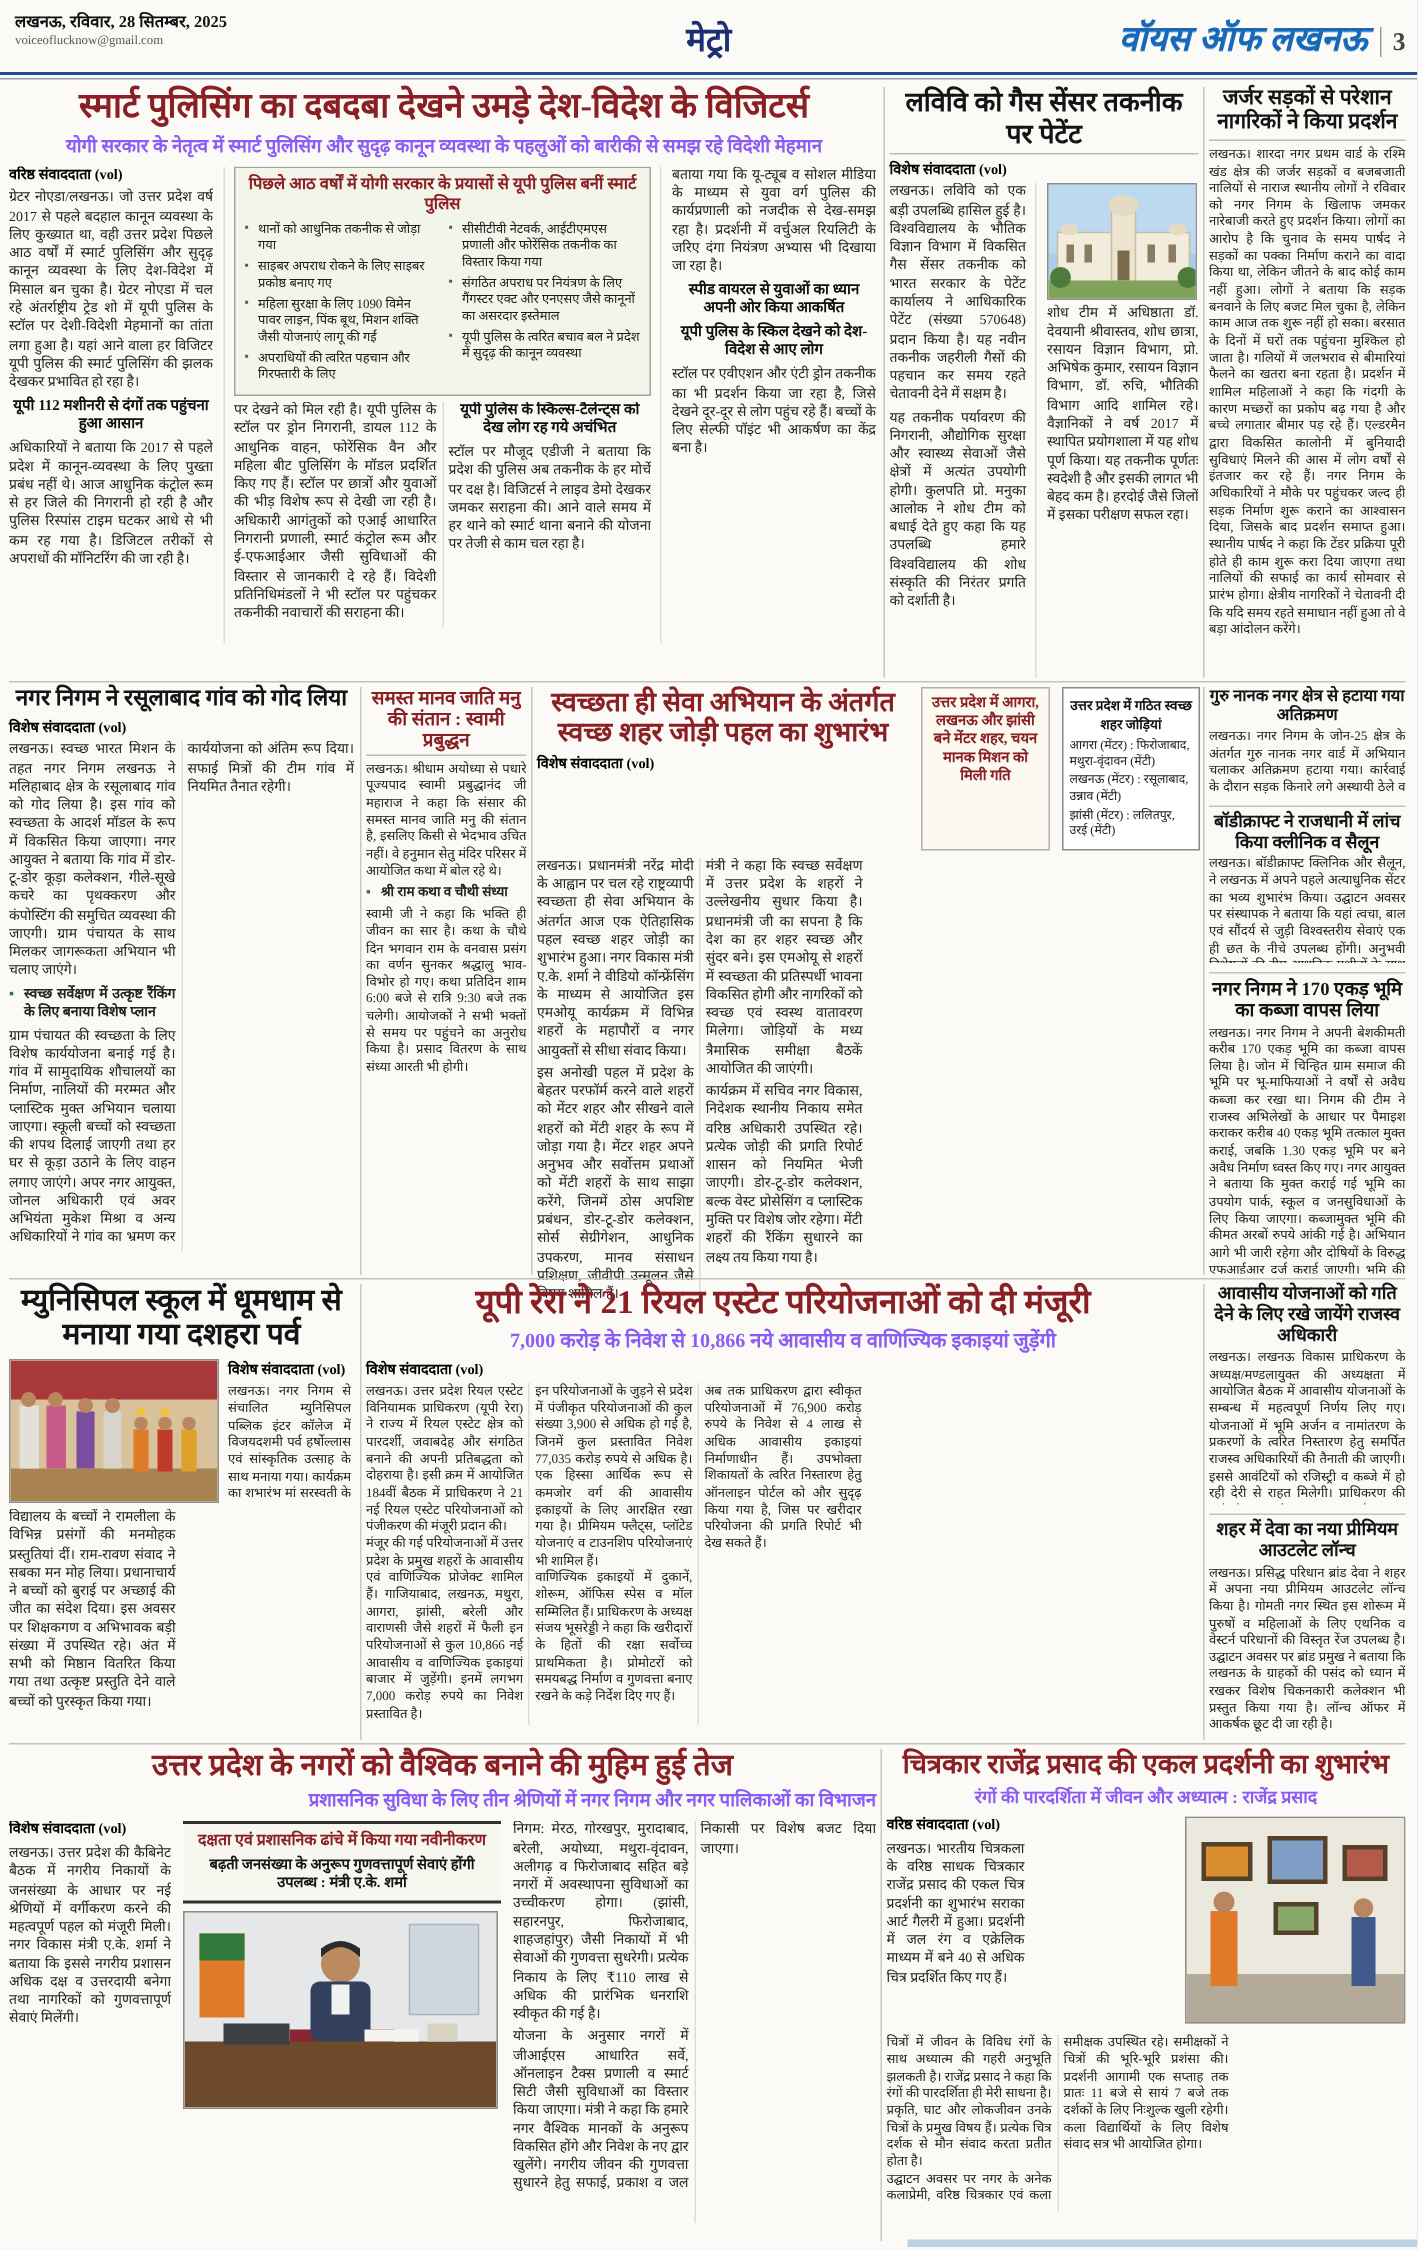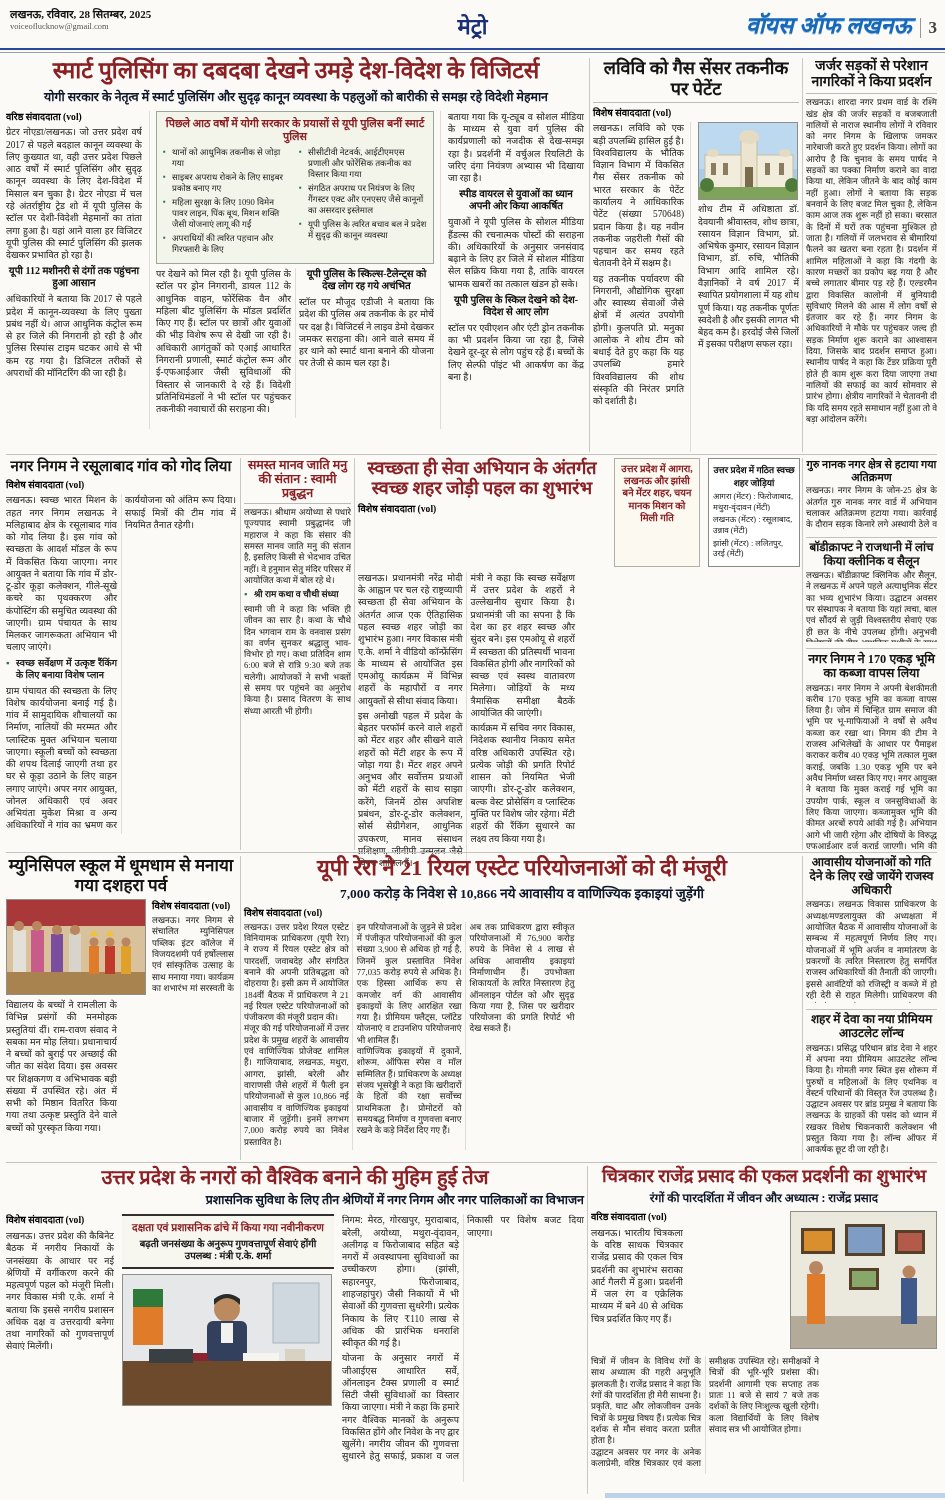--- a/index.html
+++ b/index.html
@@ -8,21 +8,21 @@
   .page { position:relative; width:945px; height:1500px; margin:0 auto; background:#fbfaf6; overflow:hidden; color:#1b1b1b; }
   .abs { position:absolute; }
   .vr { position:absolute; width:1px; background:#c8c8c4; }
   .hr { position:absolute; height:1px; background:#c2c2be; }
   .body-text { font-size:9.3px; line-height:1.32; text-align:justify; color:#222; }
   .body-text p { margin-bottom:3px; }
   .small-text { font-size:8.7px; line-height:1.3; text-align:justify; color:#222; }
   .byline { font-weight:bold; font-size:9.6px; color:#000; margin-bottom:3px; }
   .hl-maroon { color:#8a1f24; font-weight:bold; text-align:center; line-height:1.12; }
   .hl-black { color:#141414; font-weight:bold; text-align:center; line-height:1.15; }
-  .subhead { font-weight:bold; text-align:center; color:#0f172a; }
+  .subhead { font-weight:bold; text-align:center; color:#8b5cf6; }
   .inline-sub { display:block; font-weight:bold; text-align:center; font-size:10px; color:#101010; margin:4px 2px; line-height:1.2; }
   .cols-2 { column-count:2; column-gap:8px; column-rule:1px solid #ddddd8; column-fill:auto; }
   .cols-3 { column-count:3; column-gap:8px; column-rule:1px solid #ddddd8; column-fill:auto; }
   .cols-4 { column-count:4; column-gap:8px; column-rule:1px solid #ddddd8; column-fill:auto; }
   .cols-5 { column-count:5; column-gap:8px; column-rule:1px solid #ddddd8; column-fill:auto; }
   .clip { overflow:hidden; }
   .info-box { border:1px solid #9aa89a; background:#f4f5ea; padding:5px 6px; }
   .info-box-title { color:#8a1f24; font-weight:bold; font-size:11px; text-align:center; line-height:1.2; margin-bottom:4px; }
   .bullets { list-style:none; font-size:8.6px; line-height:1.28; text-align:left; }
   .bullets li { position:relative; padding-left:9px; margin-bottom:3px; }
@@ -93,21 +93,20 @@
         </div>
         <div class="cols-2 body-text clip" style="margin-top:4px;height:150px;">
           <p>पर देखने को मिल रही है। यूपी पुलिस के स्टॉल पर ड्रोन निगरानी, डायल 112 के आधुनिक वाहन, फोरेंसिक वैन और महिला बीट पुलिसिंग के मॉडल प्रदर्शित किए गए हैं। स्टॉल पर छात्रों और युवाओं की भीड़ विशेष रूप से देखी जा रही है। अधिकारी आगंतुकों को एआई आधारित निगरानी प्रणाली, स्मार्ट कंट्रोल रूम और ई-एफआईआर जैसी सुविधाओं की विस्तार से जानकारी दे रहे हैं। विदेशी प्रतिनिधिमंडलों ने भी स्टॉल पर पहुंचकर तकनीकी नवाचारों की सराहना की।</p>
           <span class="inline-sub">यूपी पुलिस के स्किल्स-टैलेन्ट्स को देख लोग रह गये अचंभित</span>
           <p>स्टॉल पर मौजूद एडीजी ने बताया कि प्रदेश की पुलिस अब तकनीक के हर मोर्चे पर दक्ष है। विजिटर्स ने लाइव डेमो देखकर जमकर सराहना की। आने वाले समय में हर थाने को स्मार्ट थाना बनाने की योजना पर तेजी से काम चल रहा है।</p>
         </div>
       </div>
       <div style="width:136px;" class="body-text clip">
         <p>बताया गया कि यू-ट्यूब व सोशल मीडिया के माध्यम से युवा वर्ग पुलिस की कार्यप्रणाली को नजदीक से देख-समझ रहा है। प्रदर्शनी में वर्चुअल रियलिटी के जरिए दंगा नियंत्रण अभ्यास भी दिखाया जा रहा है।</p>
         <span class="inline-sub">स्पीड वायरल से युवाओं का ध्यान अपनी ओर किया आकर्षित</span>
-        <p>युवाओं ने यूपी पुलिस के सोशल मीडिया हैंडल्स की रचनात्मक पोस्टों की सराहना की। अधिकारियों के अनुसार जनसंवाद बढ़ाने के लिए हर जिले में सोशल मीडिया सेल सक्रिय किया गया है, ताकि वायरल भ्रामक खबरों का तत्काल खंडन हो सके।</p>
         <span class="inline-sub">यूपी पुलिस के स्किल देखने को देश-विदेश से आए लोग</span>
         <p>स्टॉल पर एवीएशन और एंटी ड्रोन तकनीक का भी प्रदर्शन किया जा रहा है, जिसे देखने दूर-दूर से लोग पहुंच रहे हैं। बच्चों के लिए सेल्फी पॉइंट भी आकर्षण का केंद्र बना है।</p>
       </div>
     </div>
   </div>
 
   <div class="vr" style="left:589px;top:58px;height:394px;"></div>
 
   <div class="abs" style="left:593px;top:58px;width:206px;height:394px;">
     <div class="hl-black" style="font-size:18px;">लविवि को गैस सेंसर तकनीक पर पेटेंट</div>
@@ -222,21 +221,21 @@
   <div class="abs" style="left:806px;top:652px;width:131px;height:198px;">
     <div class="hl-black" style="font-size:12.4px;">नगर निगम ने 170 एकड़ भूमि का कब्जा वापस लिया</div>
     <div class="small-text clip" style="height:166px;margin-top:2px;">
       <p>लखनऊ। नगर निगम ने अपनी बेशकीमती करीब 170 एकड़ भूमि का कब्जा वापस लिया है। जोन में चिन्हित ग्राम समाज की भूमि पर भू-माफियाओं ने वर्षों से अवैध कब्जा कर रखा था। निगम की टीम ने राजस्व अभिलेखों के आधार पर पैमाइश कराकर करीब 40 एकड़ भूमि तत्काल मुक्त कराई, जबकि 1.30 एकड़ भूमि पर बने अवैध निर्माण ध्वस्त किए गए। नगर आयुक्त ने बताया कि मुक्त कराई गई भूमि का उपयोग पार्क, स्कूल व जनसुविधाओं के लिए किया जाएगा। कब्जामुक्त भूमि की कीमत अरबों रुपये आंकी गई है। अभियान आगे भी जारी रहेगा और दोषियों के विरुद्ध एफआईआर दर्ज कराई जाएगी। भूमि की सुरक्षा हेतु बाउंड्रीवाल व साइनेज लगाए जाएंगे।</p>
     </div>
   </div>
 
   <div class="hr" style="left:6px;top:852px;width:931px;"></div>
 
   <div class="abs" style="left:6px;top:856px;width:230px;height:304px;">
-    <div class="hl-black" style="font-size:17px;text-align:center;">म्युनिसिपल स्कूल में धूमधाम से मनाया गया दशहरा पर्व</div>
+    <div class="hl-black" style="font-size:20px;text-align:center;">म्युनिसिपल स्कूल में धूमधाम से मनाया गया दशहरा पर्व</div>
     <div style="display:flex;gap:6px;margin-top:4px;">
       <div class="photo" style="width:140px;height:96px;">
         <svg width="138" height="94" viewBox="0 0 138 94">
           <rect width="138" height="94" fill="#d8c19b"></rect>
           <rect y="0" width="138" height="26" fill="#a8383a"></rect>
           <rect y="72" width="138" height="22" fill="#a9834f"></rect>
           <rect x="6" y="30" width="13" height="42" fill="#e3e0da"></rect>
             <circle cx="12" cy="26" r="5" fill="#b9865f"></circle>
           <rect x="24" y="30" width="13" height="42" fill="#c75b8a"></rect>
             <circle cx="30" cy="26" r="5" fill="#b9865f"></circle>

